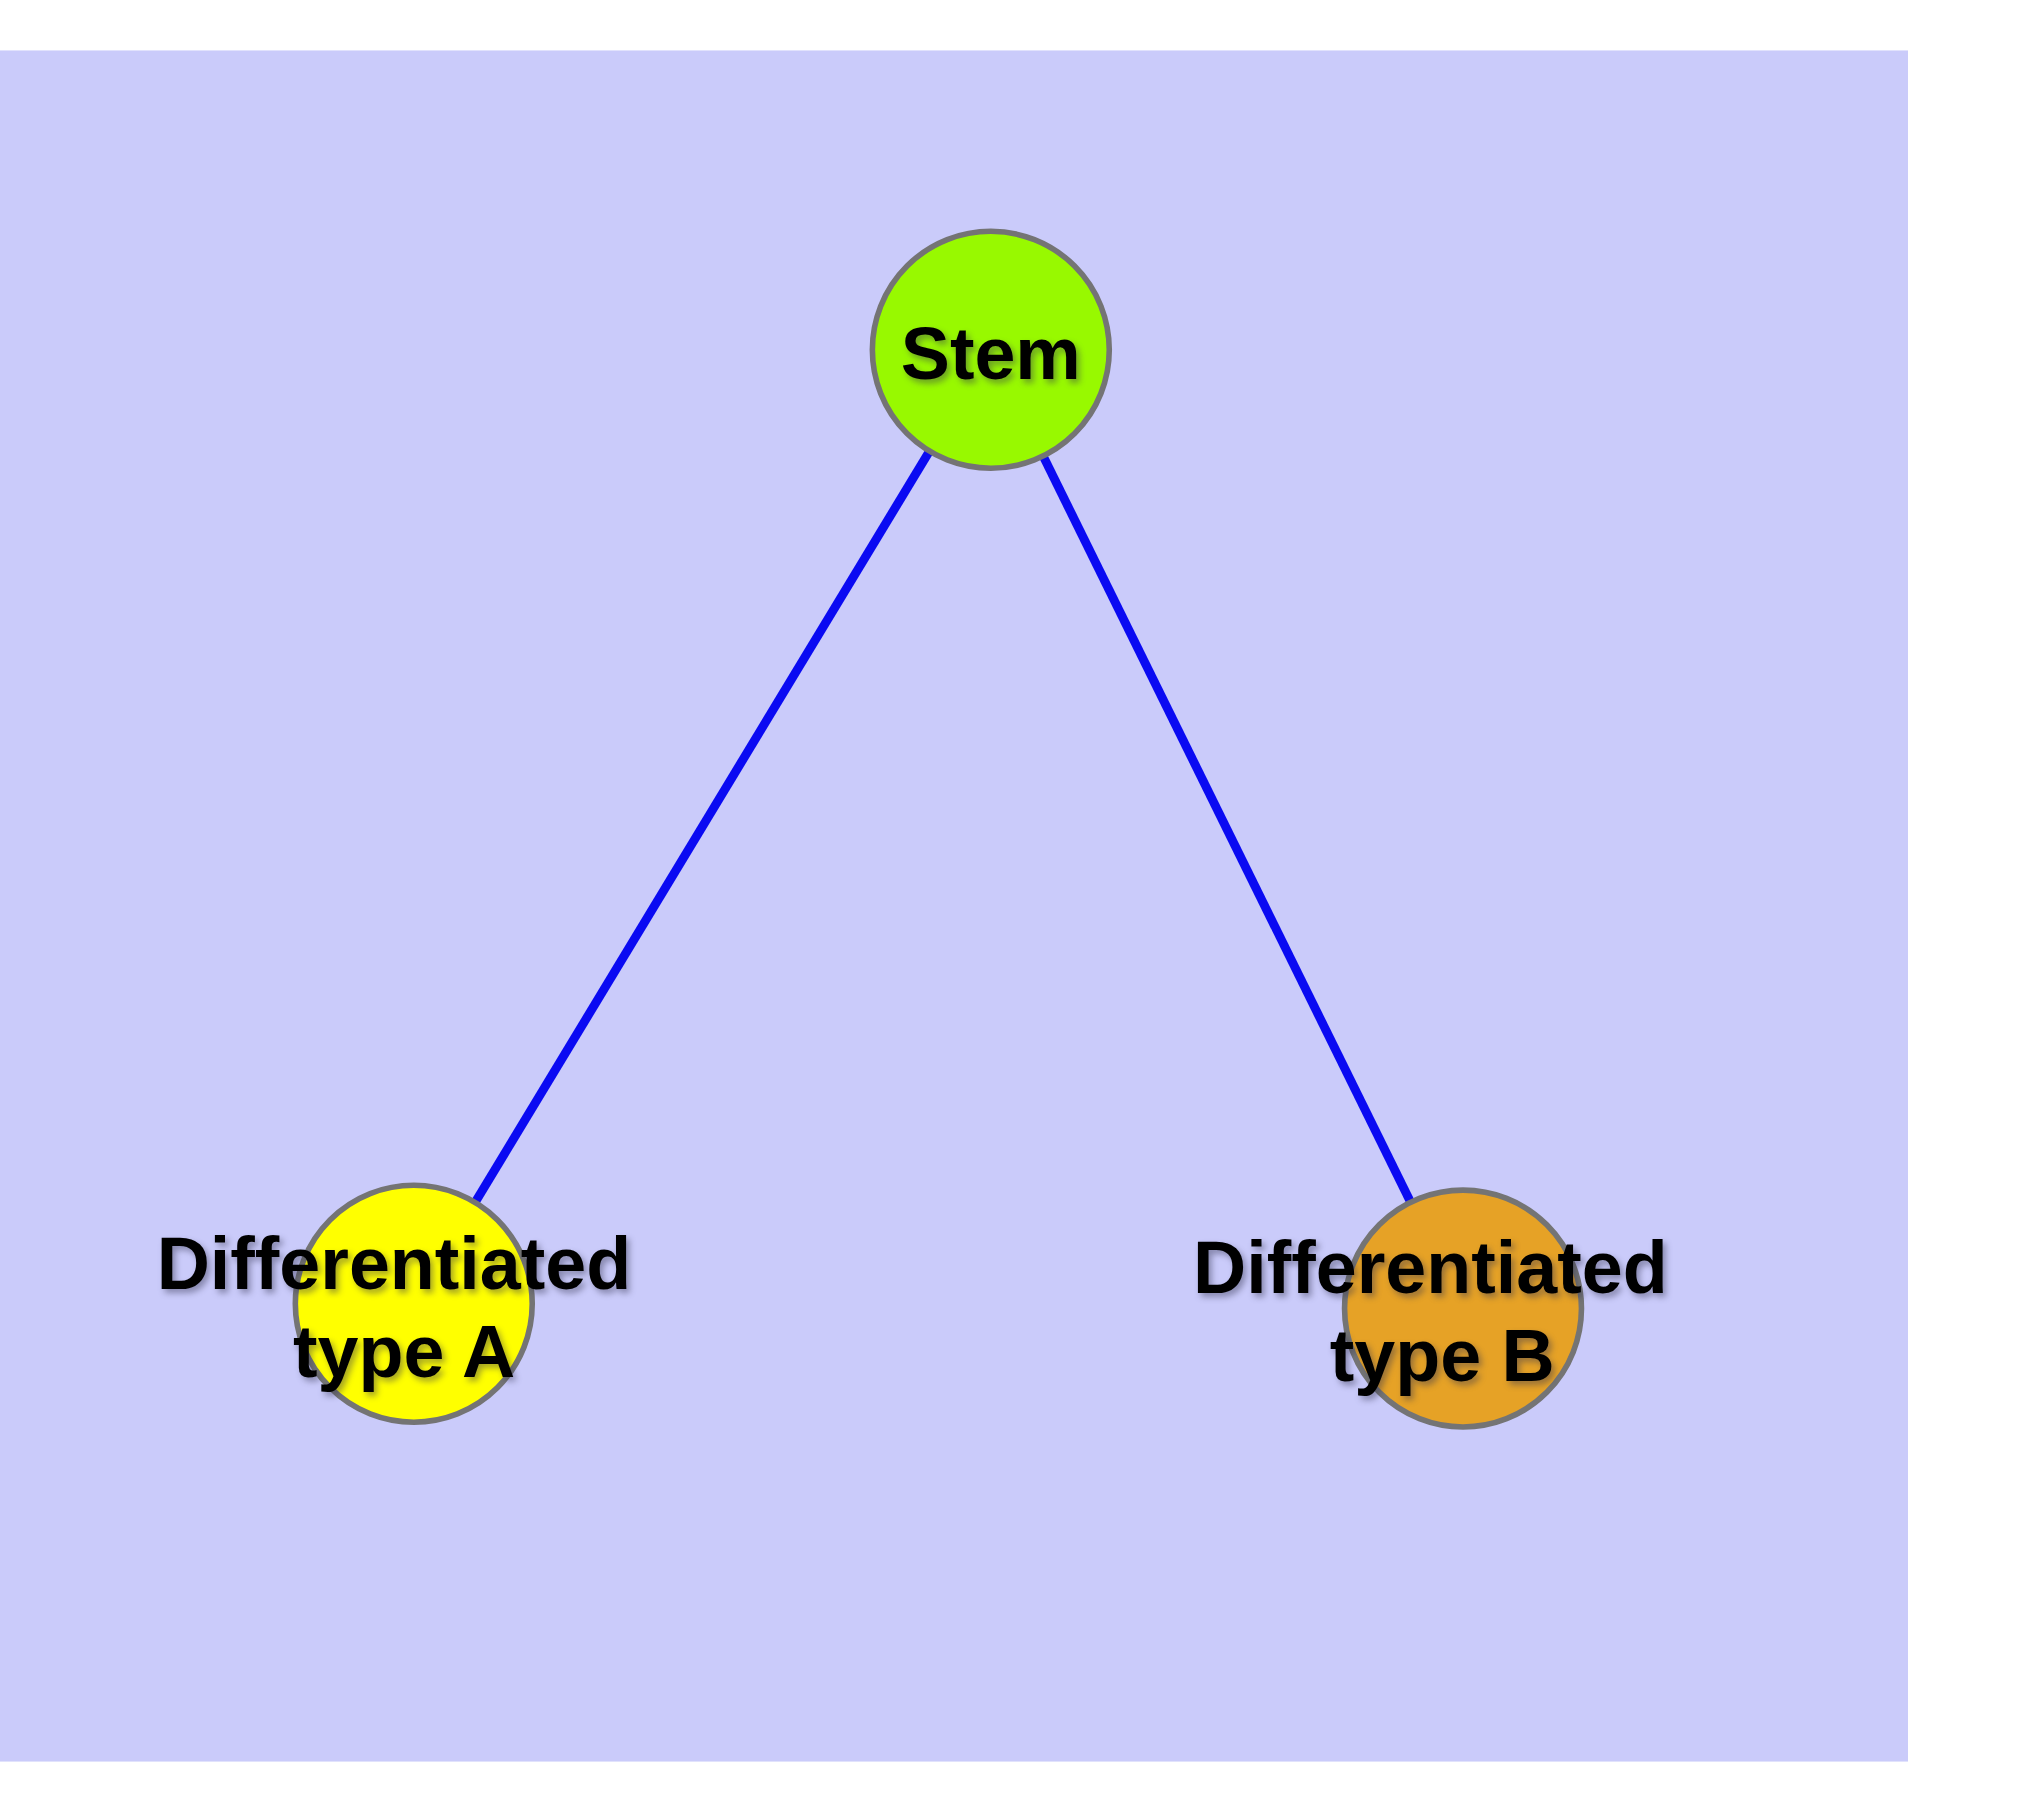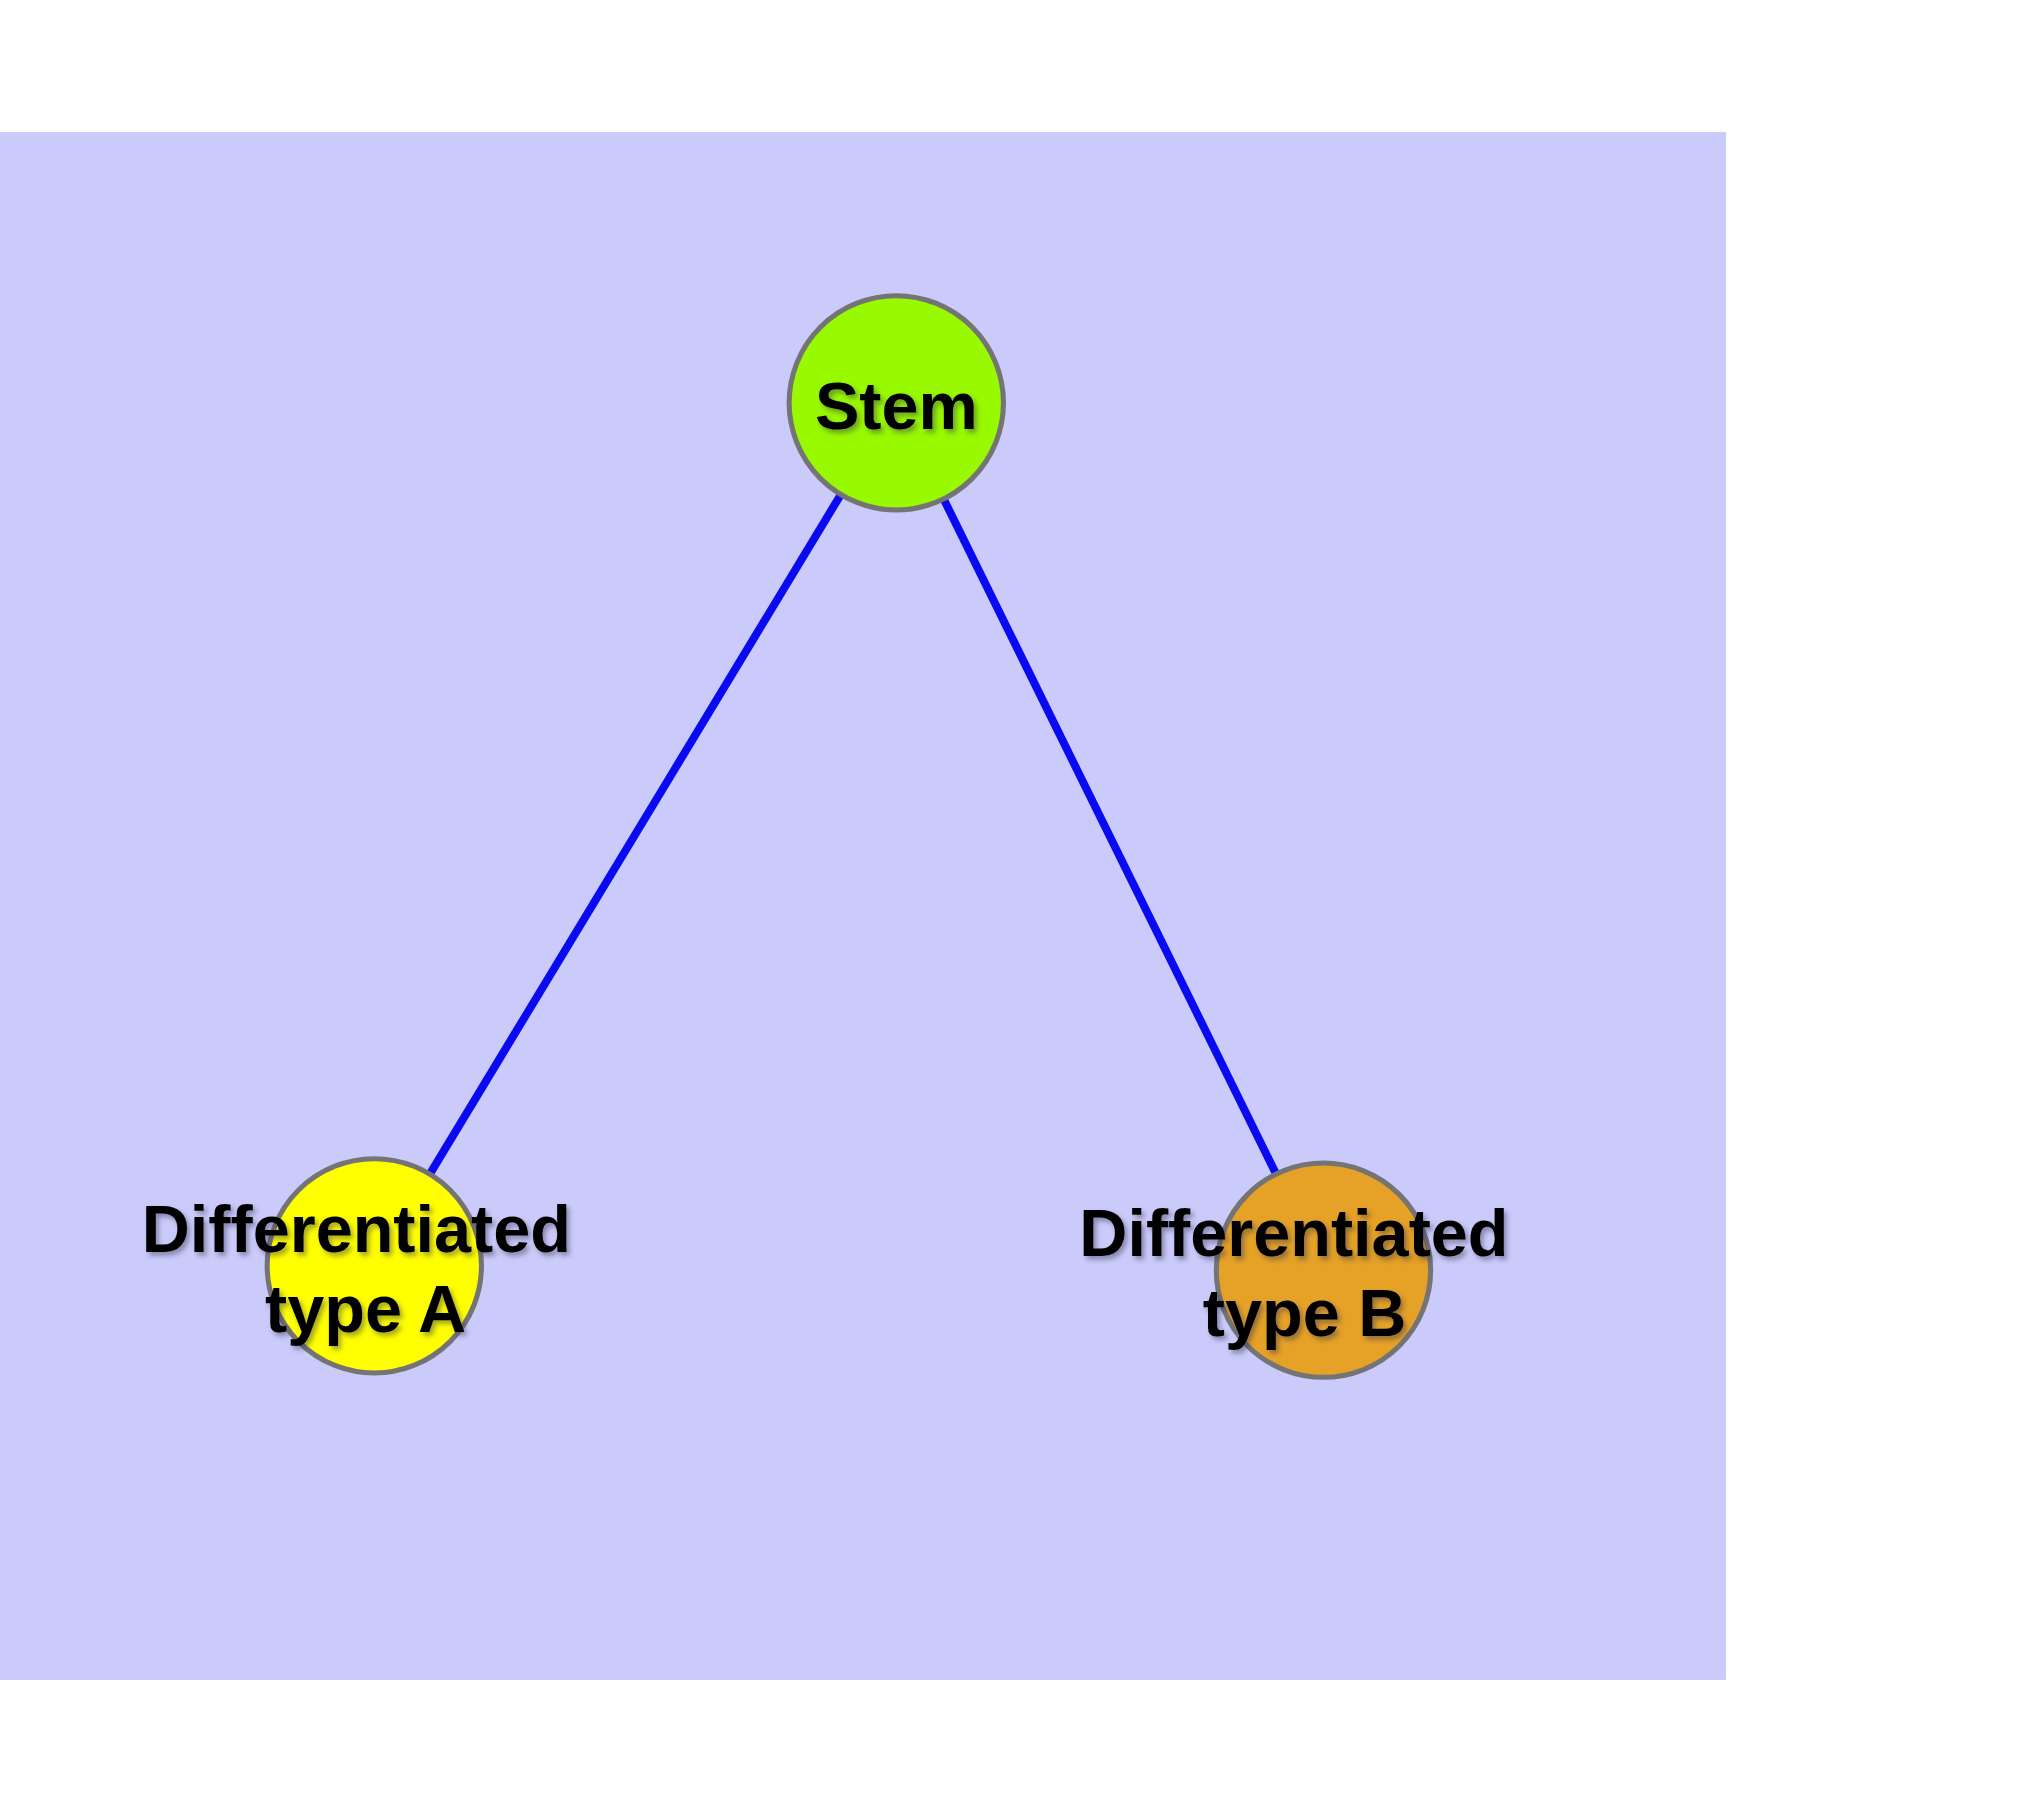--- a/index.html
+++ b/index.html
@@ -2,21 +2,21 @@
 <html style="font-size:13.6px"><head>
 <meta charset="utf-8">
 <style>
   html, body {
     margin: 0;
     padding: 0;
     background: #ffffff;
   }
   .stage {
     position: relative;
-    width: 1726px;
+    width: 1908px;
     height: 1812px;
     overflow: hidden;
     font-family: "Liberation Sans", sans-serif;
   }
   .stage svg {
     position: absolute;
     inset: 0;
     width: 100%;
     height: 100%;
     display: block;

